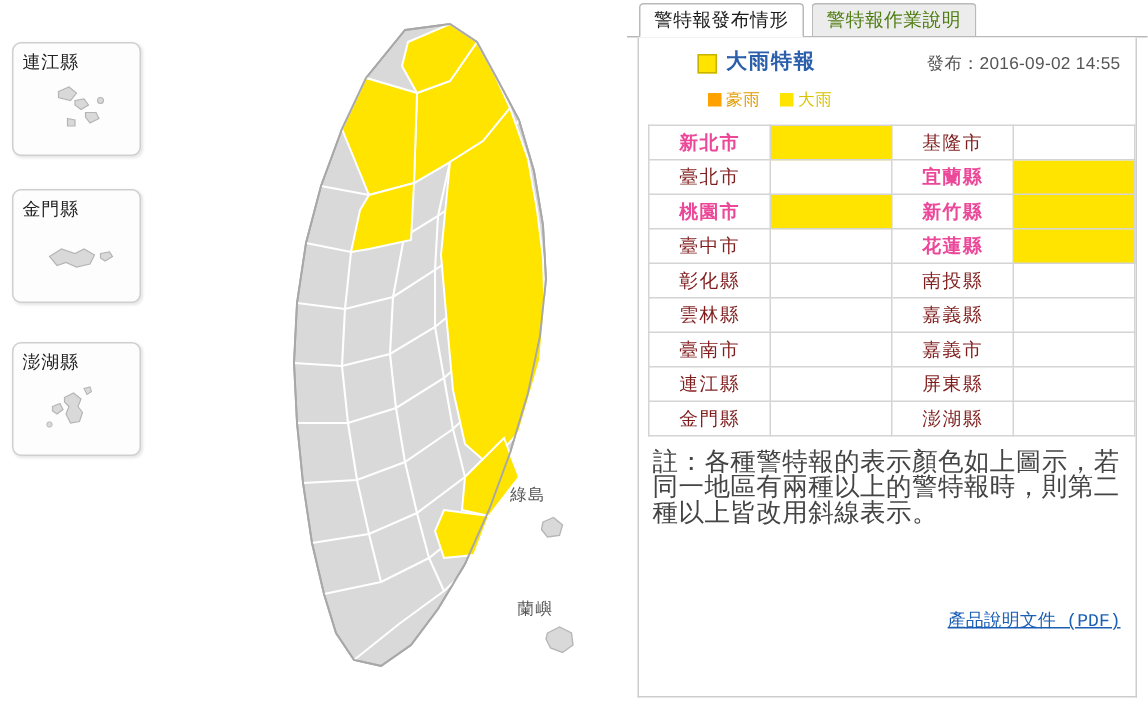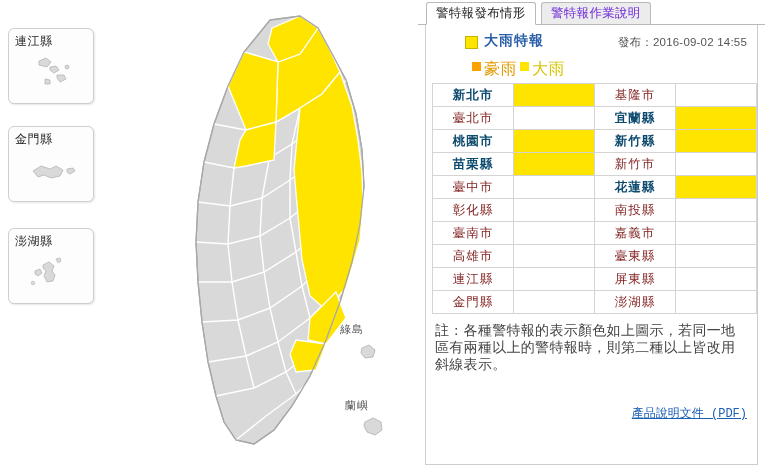--- a/index.html
+++ b/index.html
@@ -99,21 +99,21 @@
   }
   #tab-0 {
     left: 8px;
     background: #ffffff;
     border-bottom: 1px solid #ffffff;
     z-index: 3;
   }
   #tab-1 {
     left: 123px;
     background: #ececec;
-    color: #6d28d9;
+    color: #4d7c0f;
     z-index: 2;
   }
 
   #content-area {
     position: absolute;
     left: 7px; top: 25px;
     width: 333px; height: 440px;
     border: 1px solid #cdcdcd;
     border-top: none;
     background: #fff;
@@ -148,21 +148,21 @@
     letter-spacing: 0.2px;
   }
 
   #legend {
     position: relative;
     height: 18px;
     margin: 2px 6px 0 6px;
   }
   .legend-item {
     position: absolute;
-    font-size: 16px;
+    font-size: 11px;
     color: #cfa400;
     letter-spacing: 0.5px;
   }
   .legend-chip {
     position: absolute;
     width: 9px; height: 9px;
     top: 3px;
   }
   #legend-chip-0 { left: 40px; background: #ffa200; }
   #legend-text-0 { left: 52px; top: 0px; color: #e09b00; }
@@ -183,34 +183,34 @@
     padding: 0;
     text-align: center;
     letter-spacing: 1px;
   }
   td.name {
     width: 80px;
     color: #7f1d1d;
     background: #ffffff;
   }
   td.name.active {
-    color: #0c4a6e;
+    color: #ec4899;
     font-weight: bold;
   }
   td.swatch {
     width: 80px;
     background: #ffffff;
   }
   td.swatch.on {
     background: #ffe400;
   }
 
   #note {
     margin: 8px 8px 0 9px;
-    font-size: 14px;
+    font-size: 17px;
     line-height: 17px;
     color: #444;
     letter-spacing: 0.3px;
   }
   #pdf-link {
     position: absolute;
     right: 10px;
     bottom: 42px;
     font-size: 12px;
     color: #1a5fb4;
@@ -348,47 +348,41 @@
           <td class="name active">宜蘭縣</td>
           <td class="swatch on"></td>
         </tr>
         <tr>
           <td class="name active">桃園市</td>
           <td class="swatch on"></td>
           <td class="name active">新竹縣</td>
           <td class="swatch on"></td>
         </tr>
         <tr>
-          <td class="name active">苗栗縣</td>
-          <td class="swatch on"></td>
-          <td class="name">新竹市</td>
-          <td class="swatch"></td>
-        </tr>
-        <tr>
           <td class="name">臺中市</td>
           <td class="swatch"></td>
           <td class="name active">花蓮縣</td>
           <td class="swatch on"></td>
         </tr>
         <tr>
           <td class="name">彰化縣</td>
           <td class="swatch"></td>
           <td class="name">南投縣</td>
           <td class="swatch"></td>
         </tr>
         <tr>
+          <td class="name">雲林縣</td>
+          <td class="swatch"></td>
+          <td class="name">嘉義縣</td>
+          <td class="swatch"></td>
+        </tr>
+        <tr>
           <td class="name">臺南市</td>
           <td class="swatch"></td>
           <td class="name">嘉義市</td>
-          <td class="swatch"></td>
-        </tr>
-        <tr>
-          <td class="name">高雄市</td>
-          <td class="swatch"></td>
-          <td class="name">臺東縣</td>
           <td class="swatch"></td>
         </tr>
         <tr>
           <td class="name">連江縣</td>
           <td class="swatch"></td>
           <td class="name">屏東縣</td>
           <td class="swatch"></td>
         </tr>
         <tr>
           <td class="name">金門縣</td>

